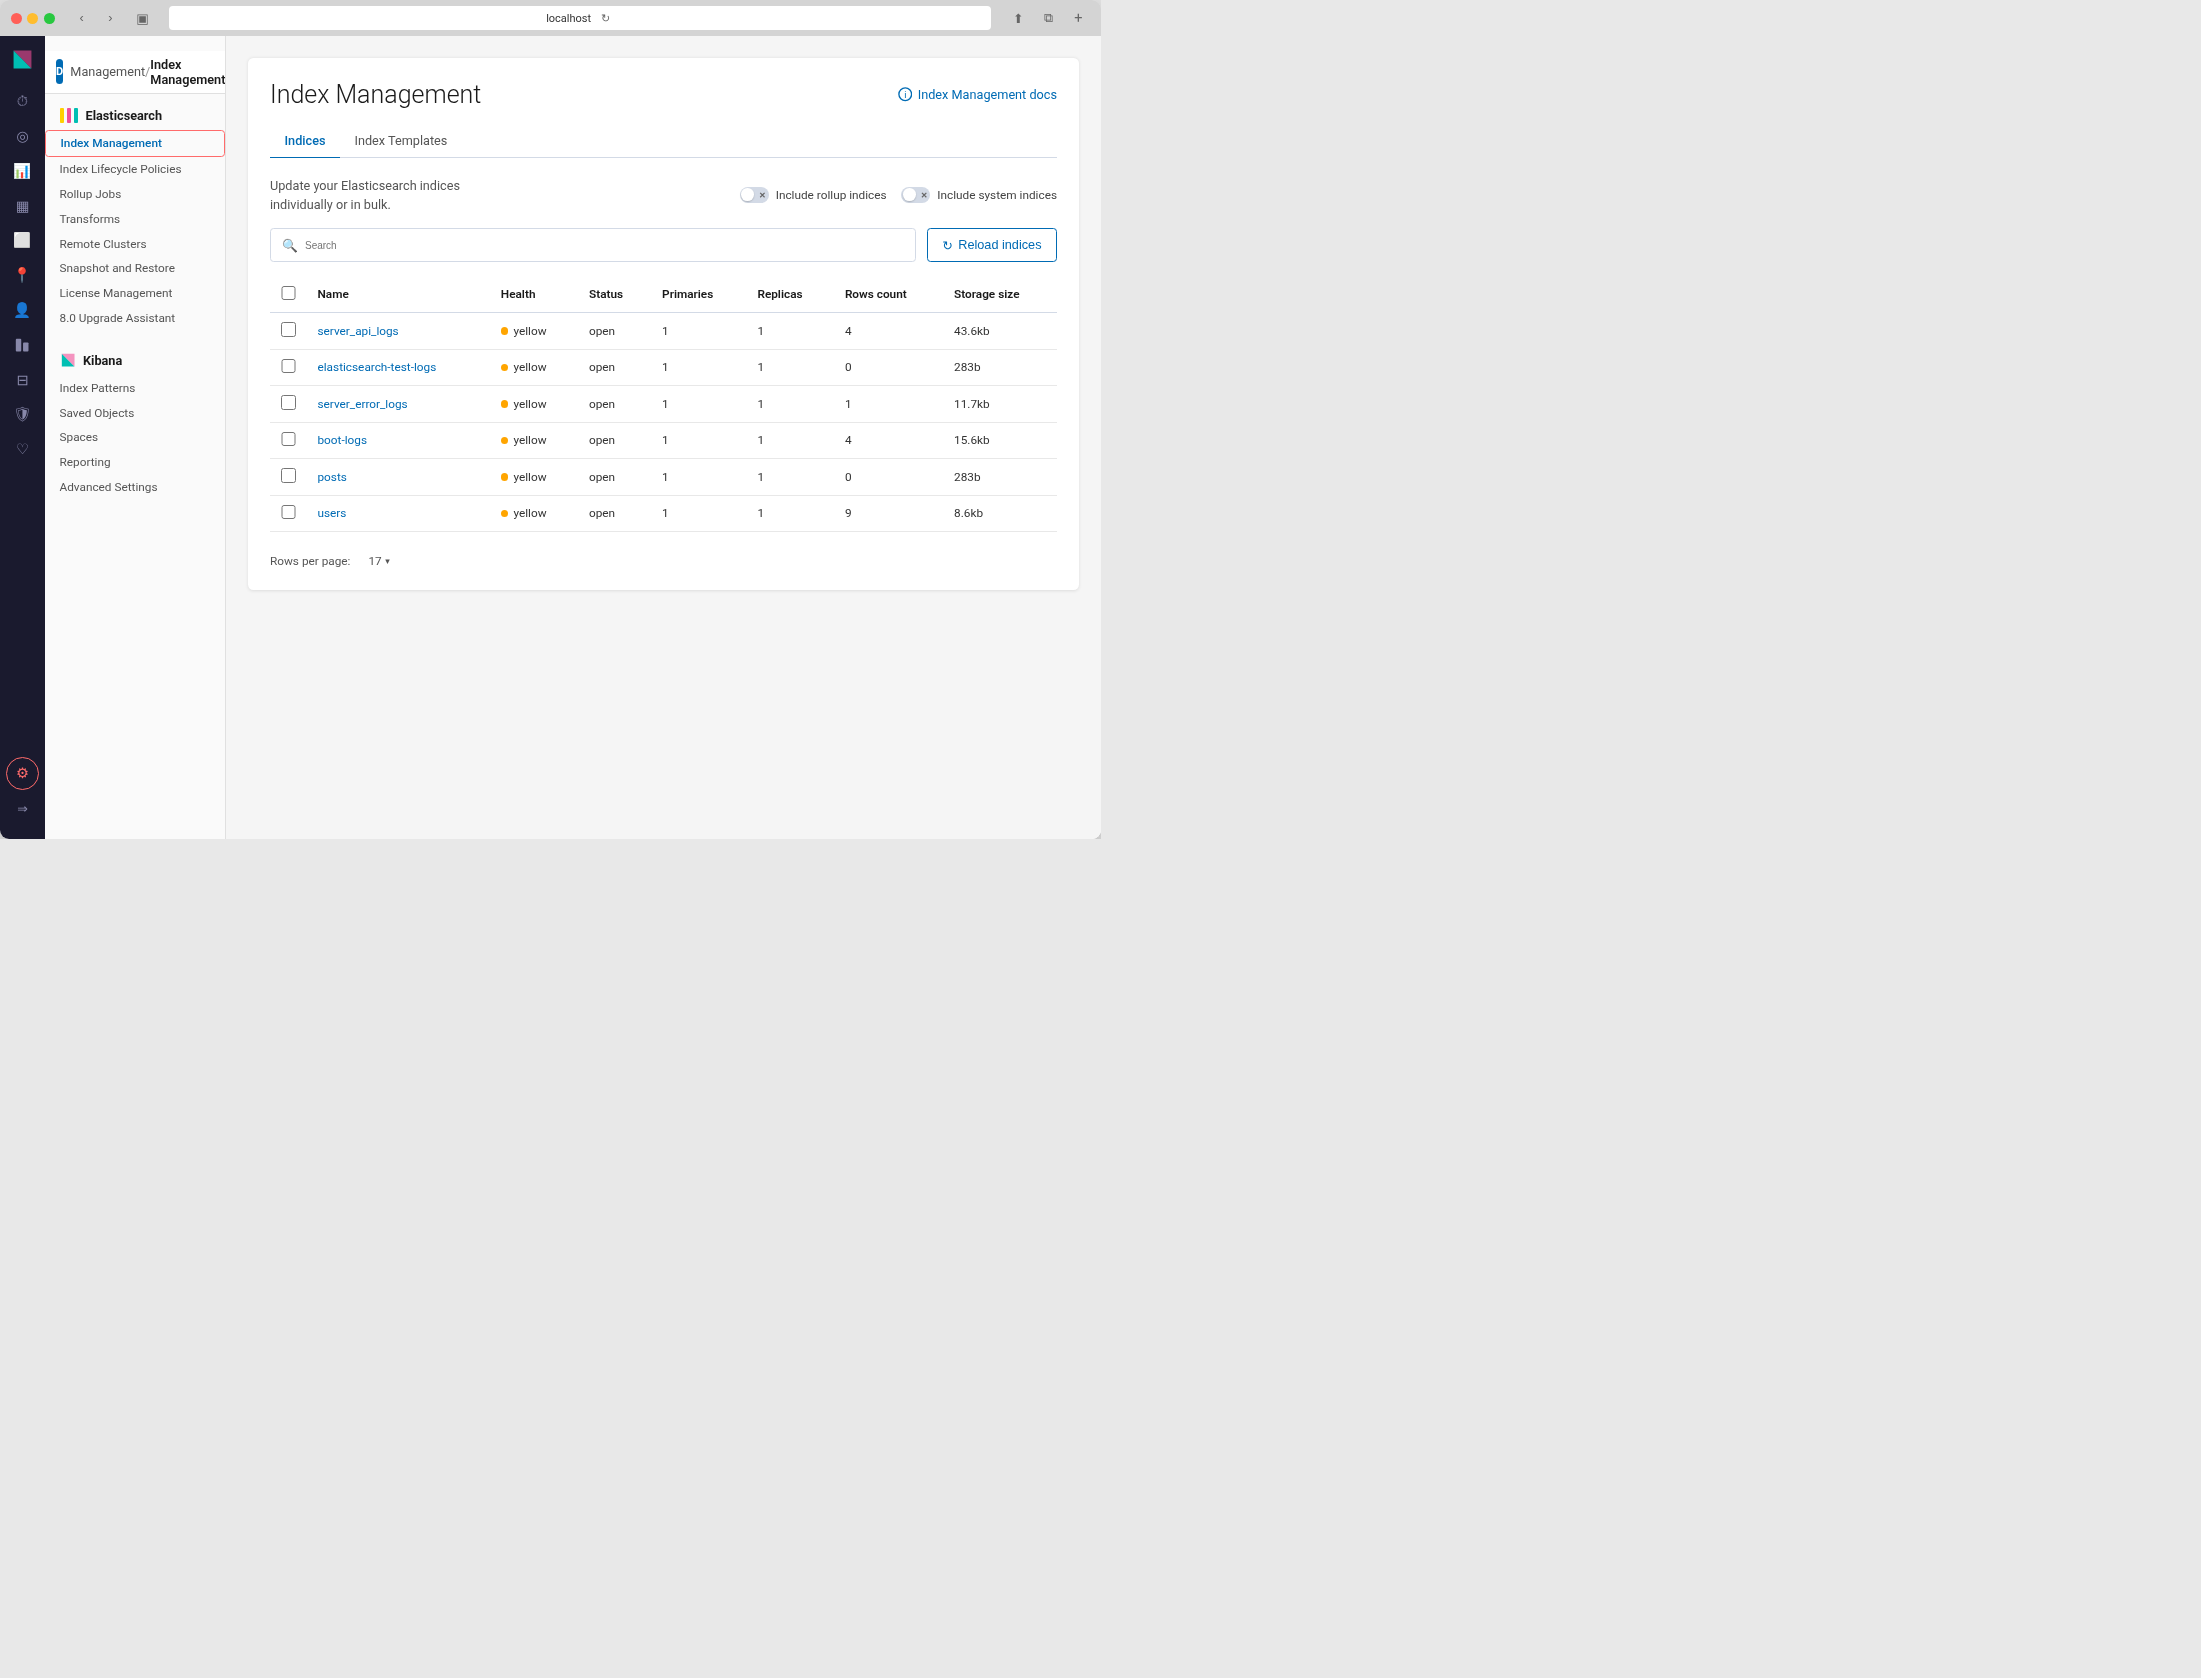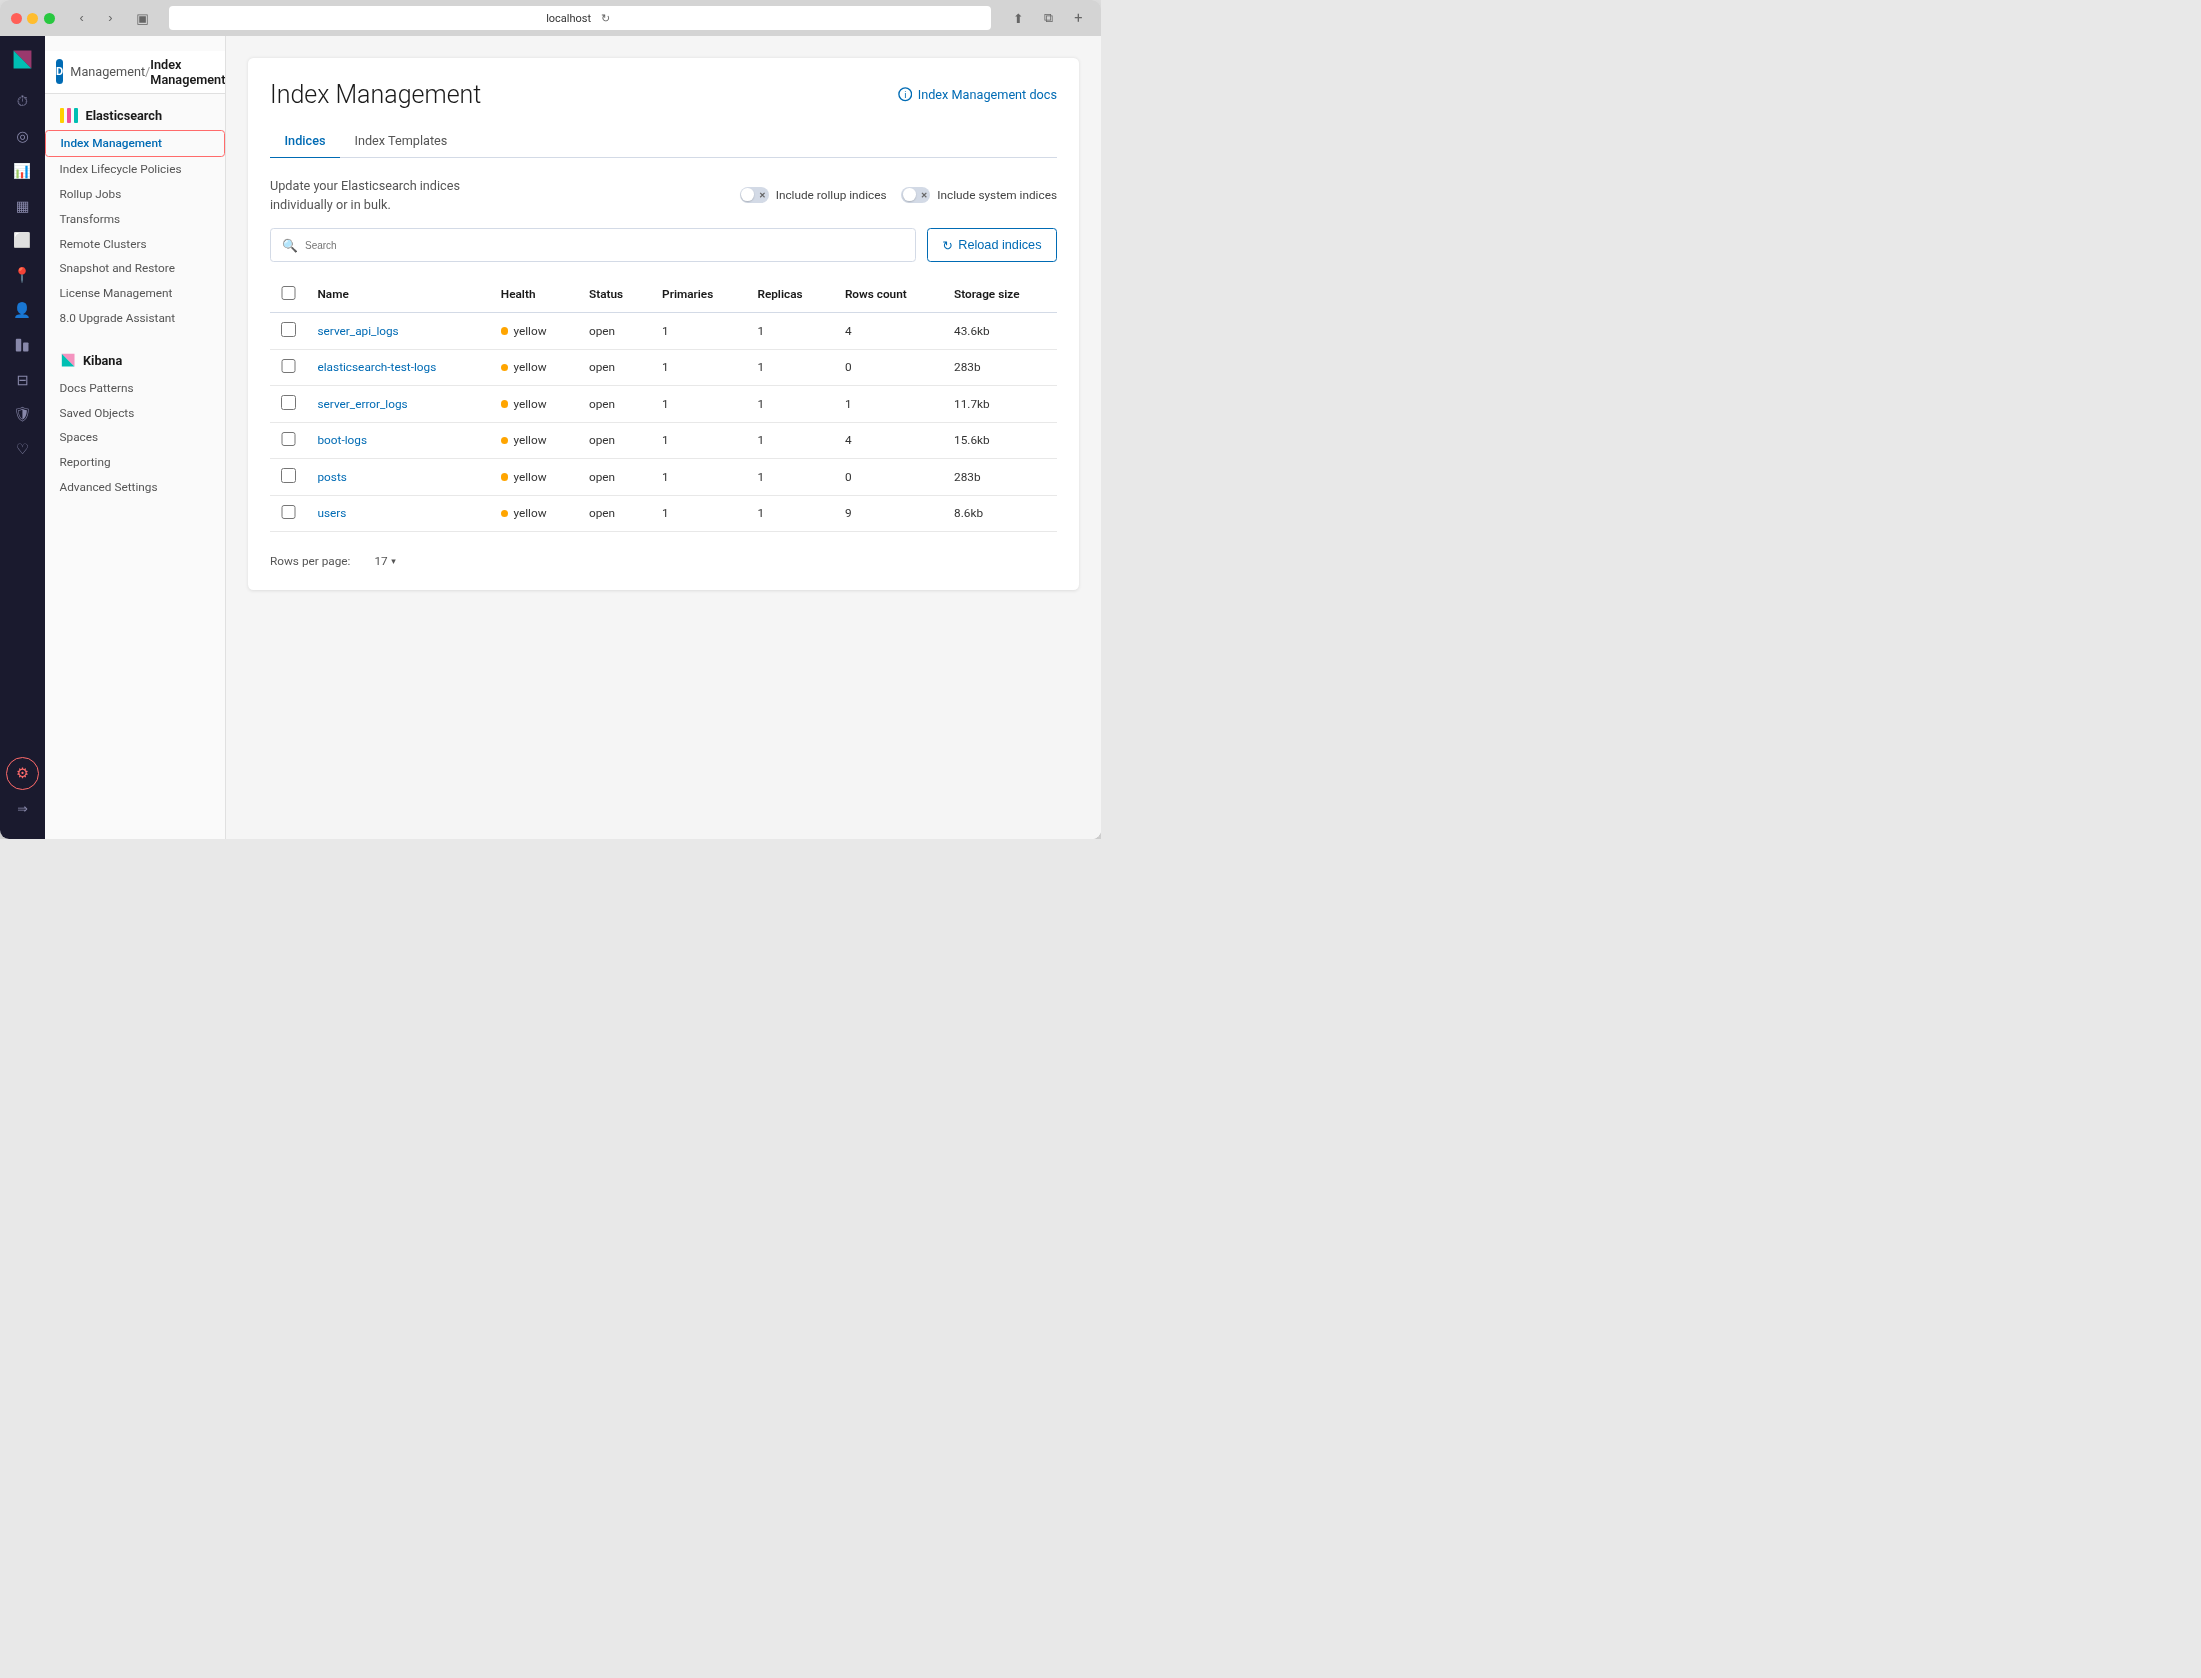--- a/index.html
+++ b/index.html
@@ -84,21 +84,21 @@
     .indices-table { width: 100%; border-collapse: collapse; }
     .indices-table th { text-align: left; font-size: 11.8px; font-weight: 600; color: #1a1a1a; padding: 9px 11px; border-bottom: 1.8px solid #d3dae6; white-space: nowrap; }
     .indices-table td { padding: 9px 11px; font-size: 11.8px; color: #333; border-bottom: 0.9px solid #e8e8e8; }
     .checkbox-cell { width: 29px; }
     .checkbox { width: 14.5px; height: 14.5px; cursor: pointer; }
     .index-link { color: #006BB4; text-decoration: none; cursor: pointer; }
     .health-dot { display: inline-block; width: 7.2px; height: 7.2px; border-radius: 50%; margin-right: 5.4px; vertical-align: middle; }
     .health-yellow { background: #ffa500; }
     .health-cell { display: flex; align-items: center; }
 
-    .rows-per-page { display: flex; align-items: center; gap: 24px; font-size: 11.8px; color: #555; margin-top: 14.5px; padding-top: 7.2px; }
+    .rows-per-page { display: flex; align-items: center; gap: 18px; font-size: 11.8px; color: #555; margin-top: 14.5px; padding-top: 7.2px; }
     .rows-dropdown { display: flex; align-items: center; gap: 3.6px; cursor: pointer; color: #555; }
     .chevron-down { font-size: 9px; }
 
     
     ::-webkit-scrollbar { width: 5.4px; }
     ::-webkit-scrollbar-track { background: transparent; }
     ::-webkit-scrollbar-thumb { background: #ccc; border-radius: 2.7px; }
   </style>
 </head>
 <body>
@@ -190,21 +190,21 @@
       <a class="nav-item">8.0 Upgrade Assistant</a>
 
       <div class="nav-section-gap"></div>
       <div class="nav-header">
         <svg width="16.3" height="16.3" viewBox="0 0 18 18">
           <polygon points="2,16 2,2 16,16" fill="#00BFB3"></polygon>
           <polygon points="2,2 16,2 16,16" fill="#F04E98" opacity="0.6"></polygon>
         </svg>
         <span class="nav-section-title" style="padding:0;">Kibana</span>
       </div>
-      <a class="nav-item">Docs Patterns</a>
+      <a class="nav-item">Index Patterns</a>
       <a class="nav-item">Saved Objects</a>
       <a class="nav-item">Spaces</a>
       <a class="nav-item">Reporting</a>
       <a class="nav-item">Advanced Settings</a>
     </div>
 
     <div class="main-content">
       <div class="content-area">
         <div class="content-card">
 

